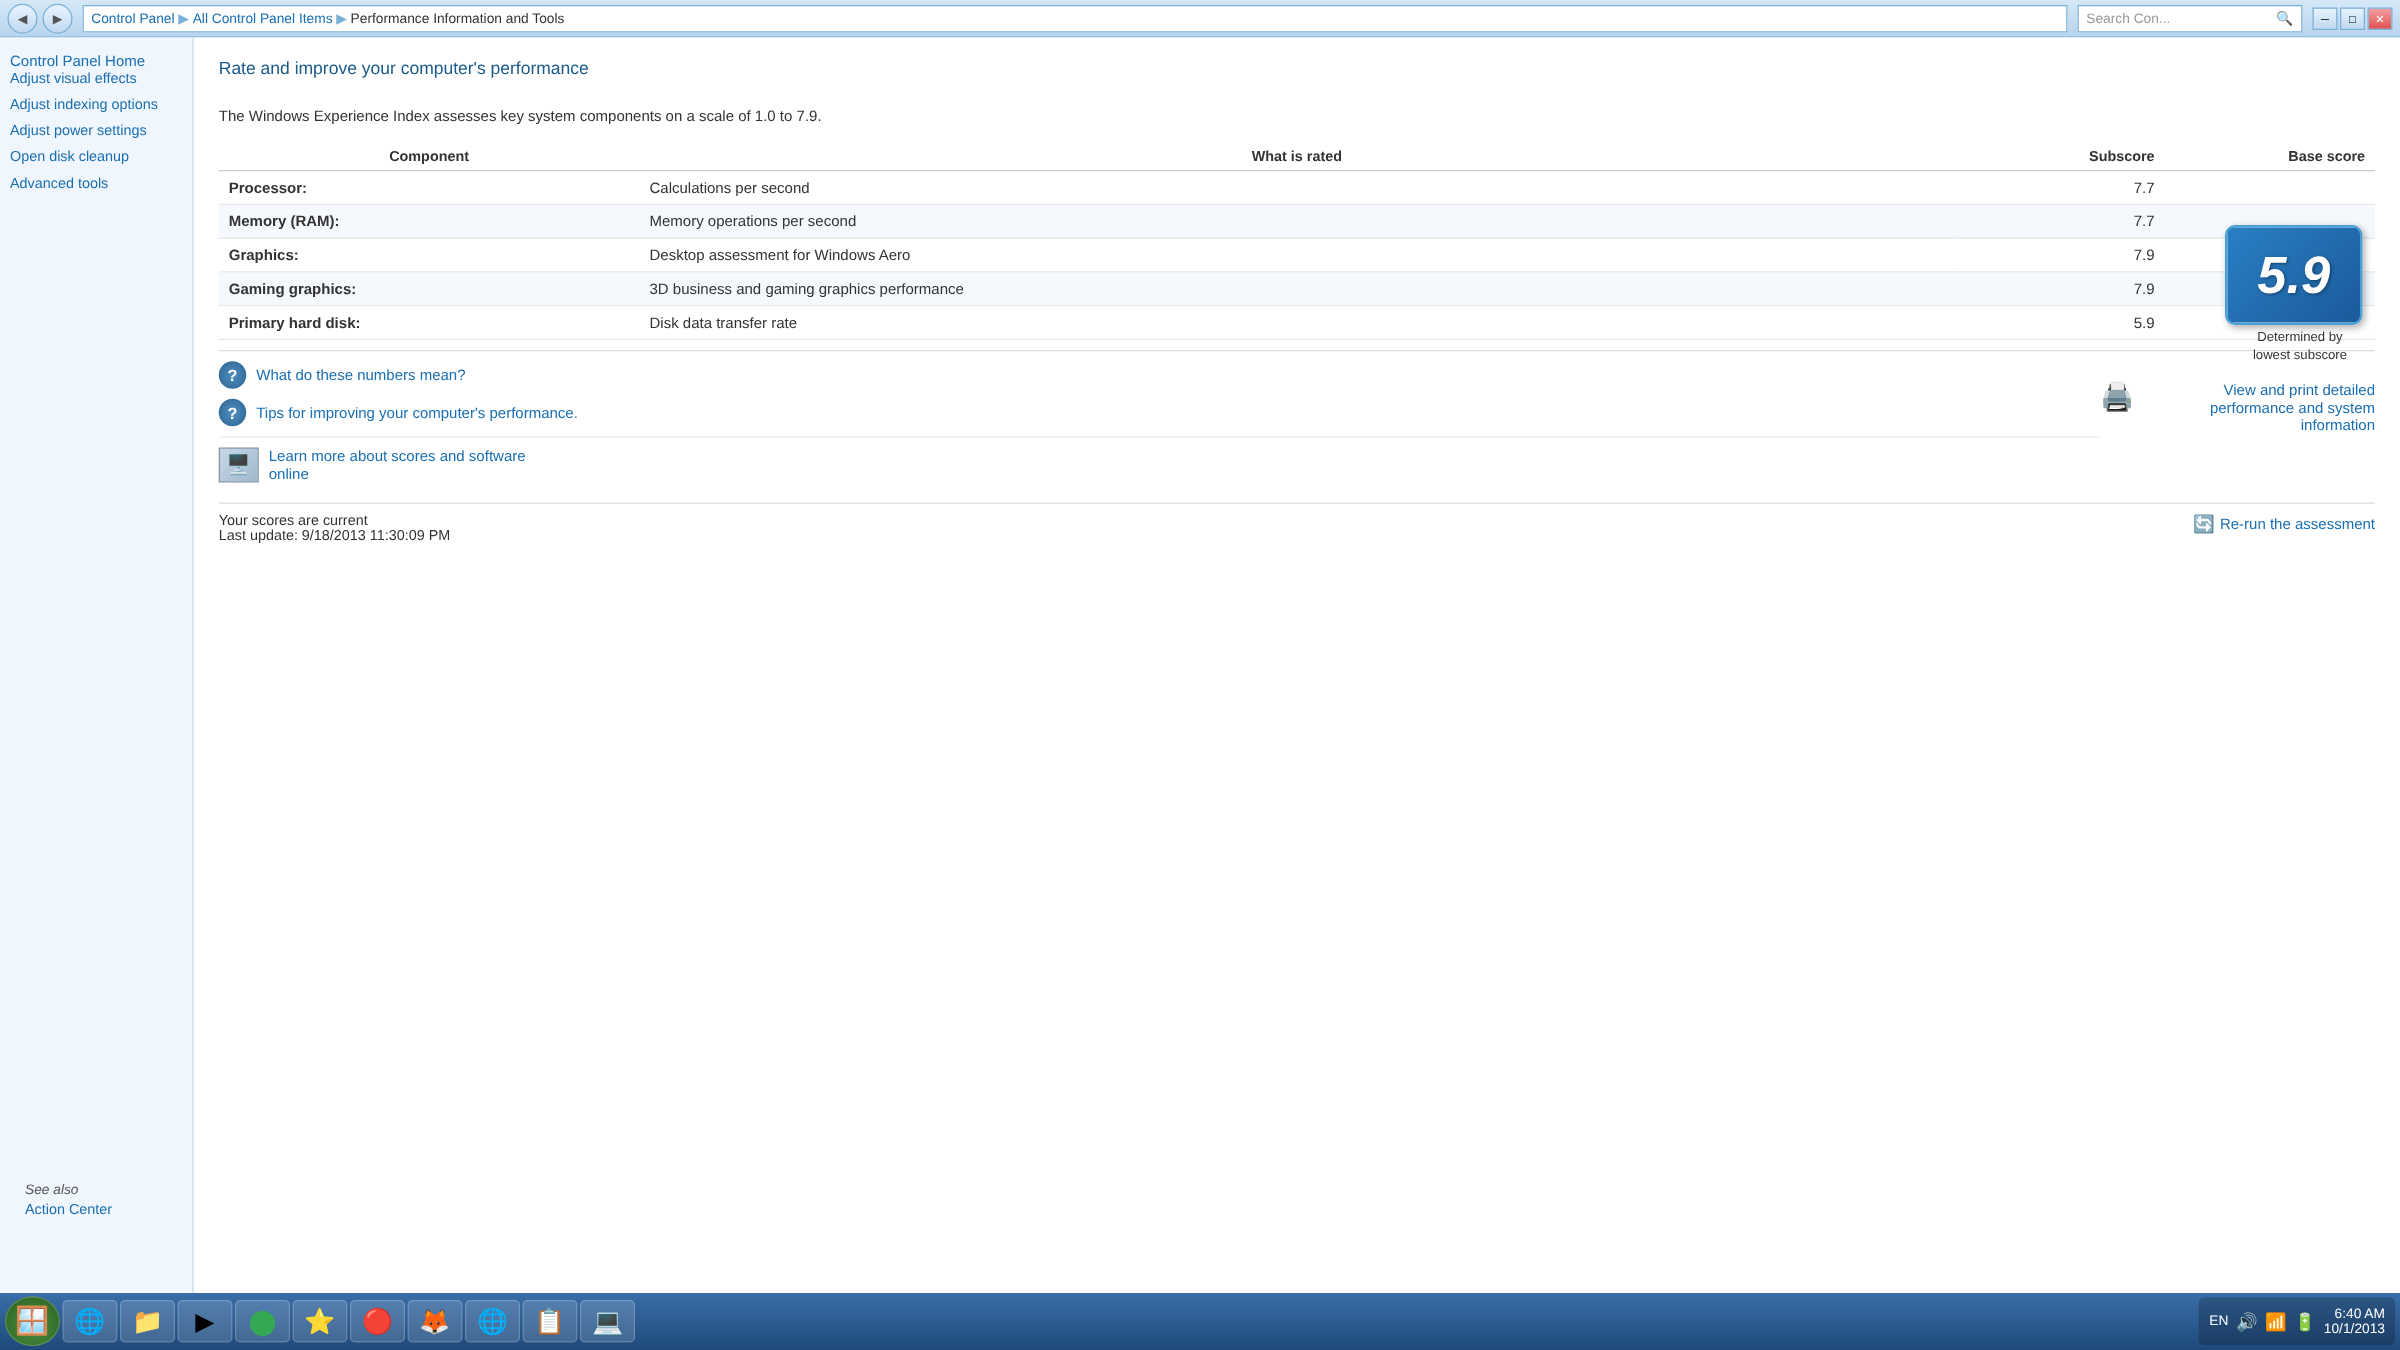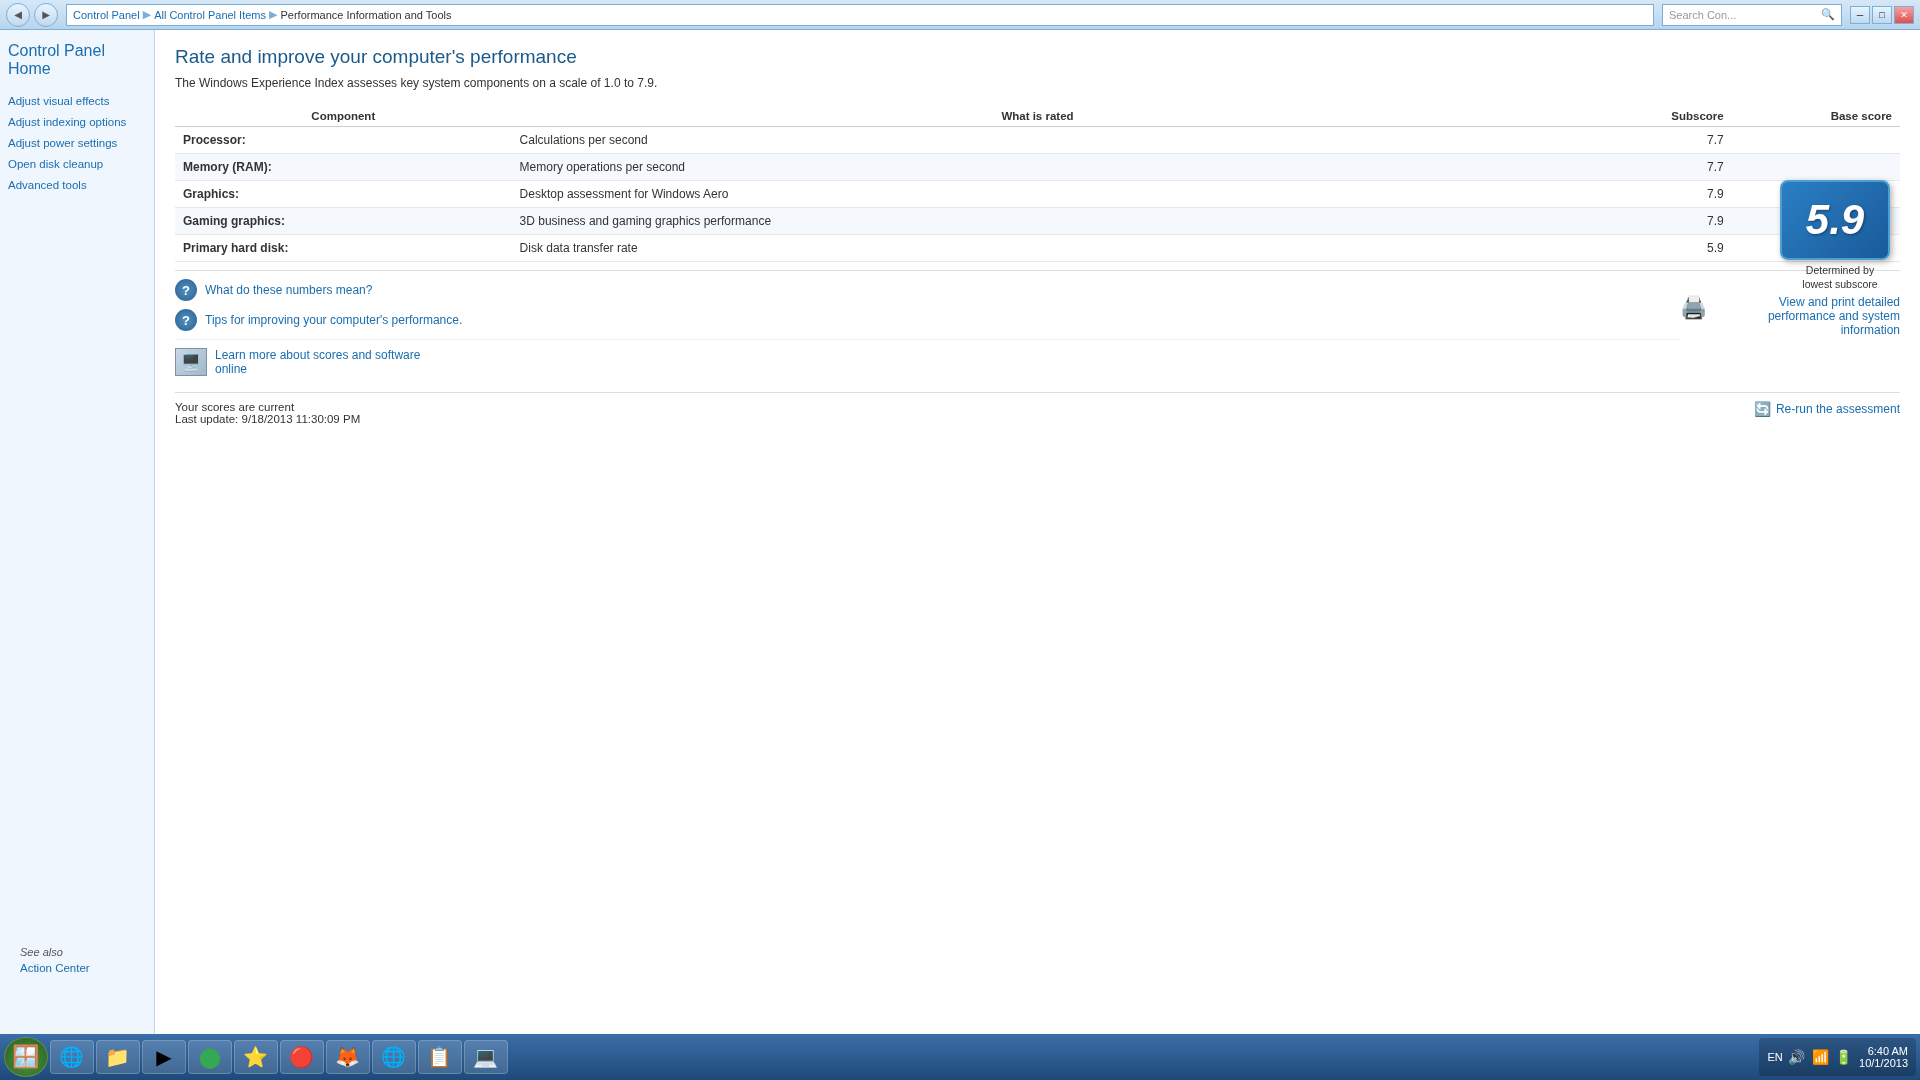--- a/index.html
+++ b/index.html
@@ -86,23 +86,22 @@
     
     .sidebar {
       width: 155px;
       background: #f0f6fd;
       border-right: 1px solid #c0d4e8;
       padding: 12px 8px;
       flex-shrink: 0;
     }
     .sidebar-home {
       color: #1a6eb0;
-      font-size: 16px;
-      cursor: pointer;
-      margin-bottom: 16px;
+      font-size: 12px;
+      cursor: pointer;
     }
     .sidebar-nav-item {
       color: #1a6eb0;
       font-size: 11.5px;
       cursor: pointer;
       margin-bottom: 6px;
       line-height: 1.3;
     }
     .sidebar-see-also {
       margin-top: auto;
@@ -125,24 +124,24 @@
     }
 
     
     .content {
       flex: 1;
       padding: 16px 20px;
       overflow-y: auto;
       background: #fff;
     }
     .page-title {
-      font-size: 19px;
+      font-size: 14px;
       font-weight: 300;
       color: #1a5a8a;
-      margin-bottom: 8px;
+      margin-bottom: 24px;
     }
     .subtitle {
       font-size: 12px;
       color: #333;
       margin-bottom: 16px;
     }
 
     
     .perf-table {
       width: 100%;

